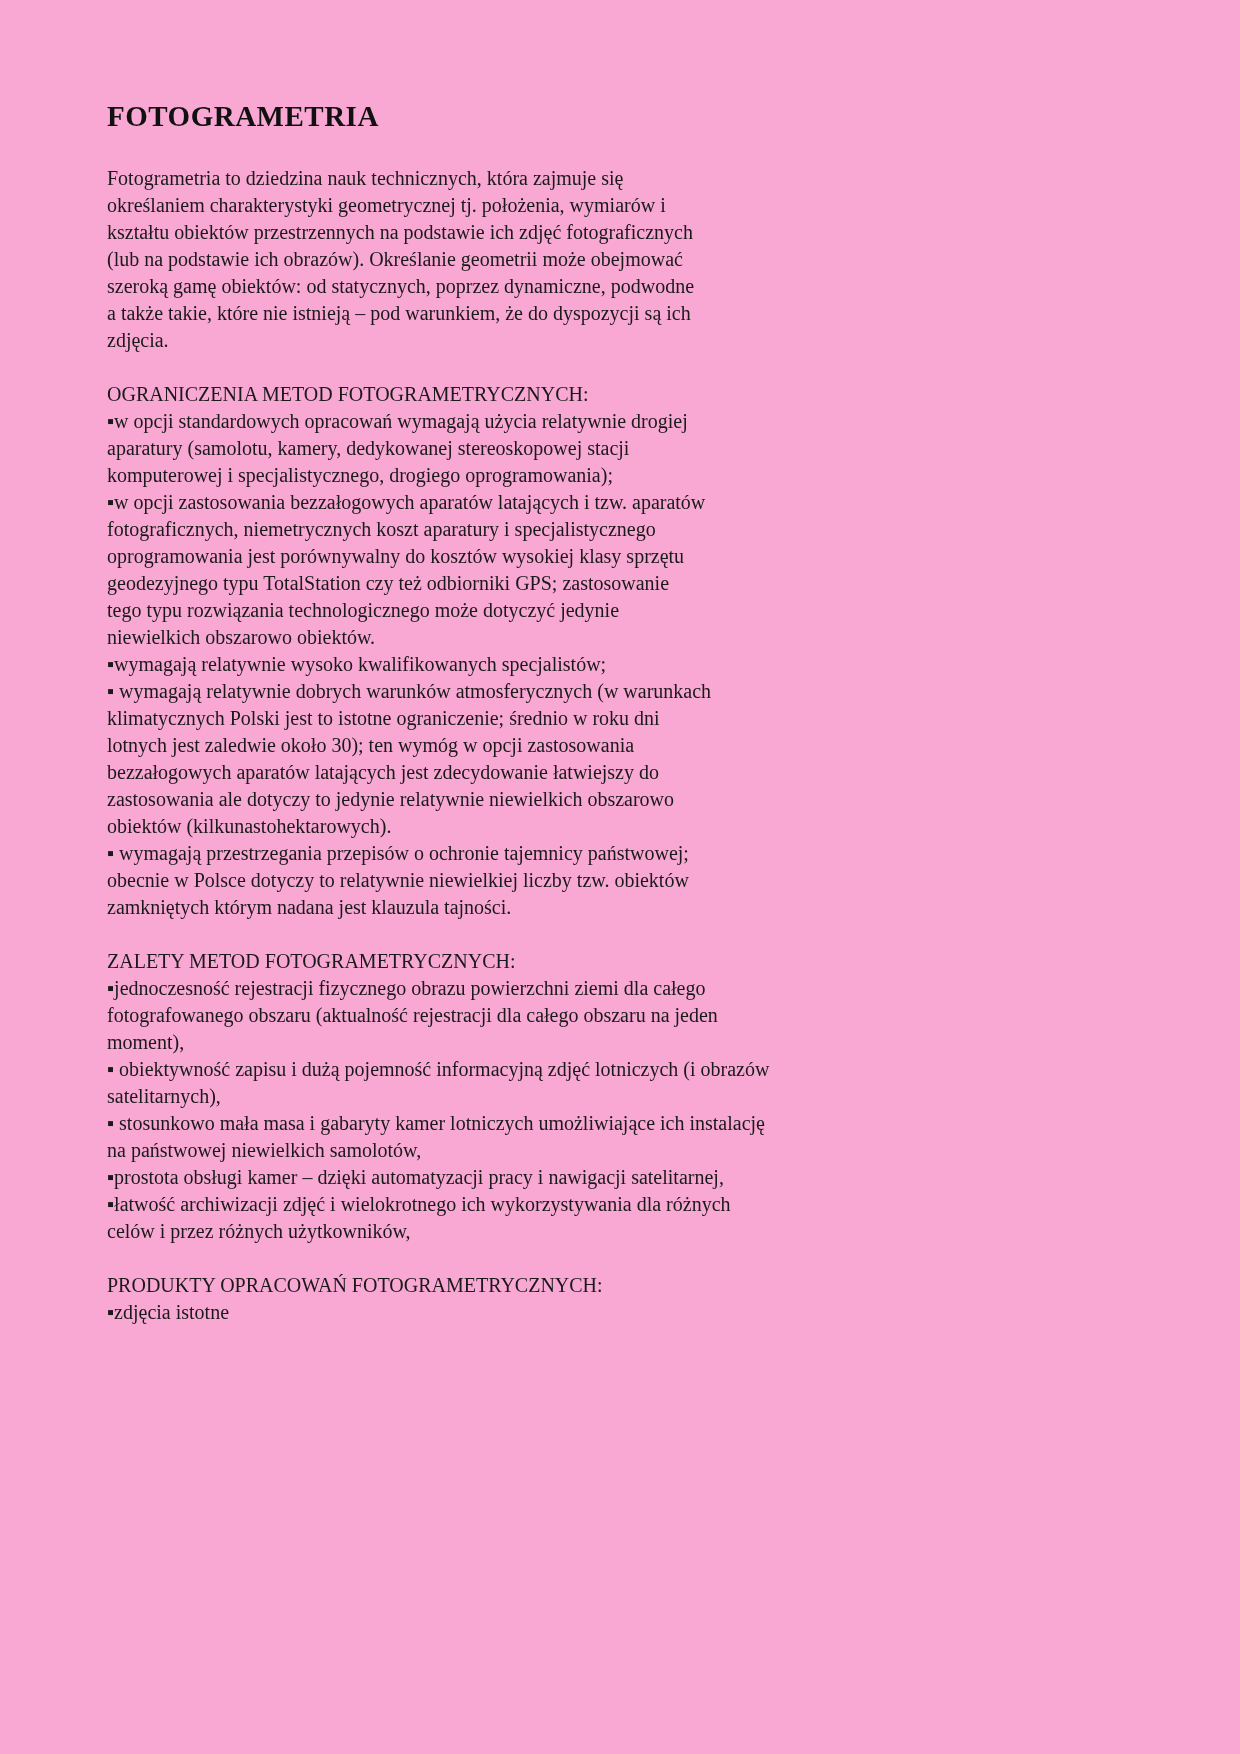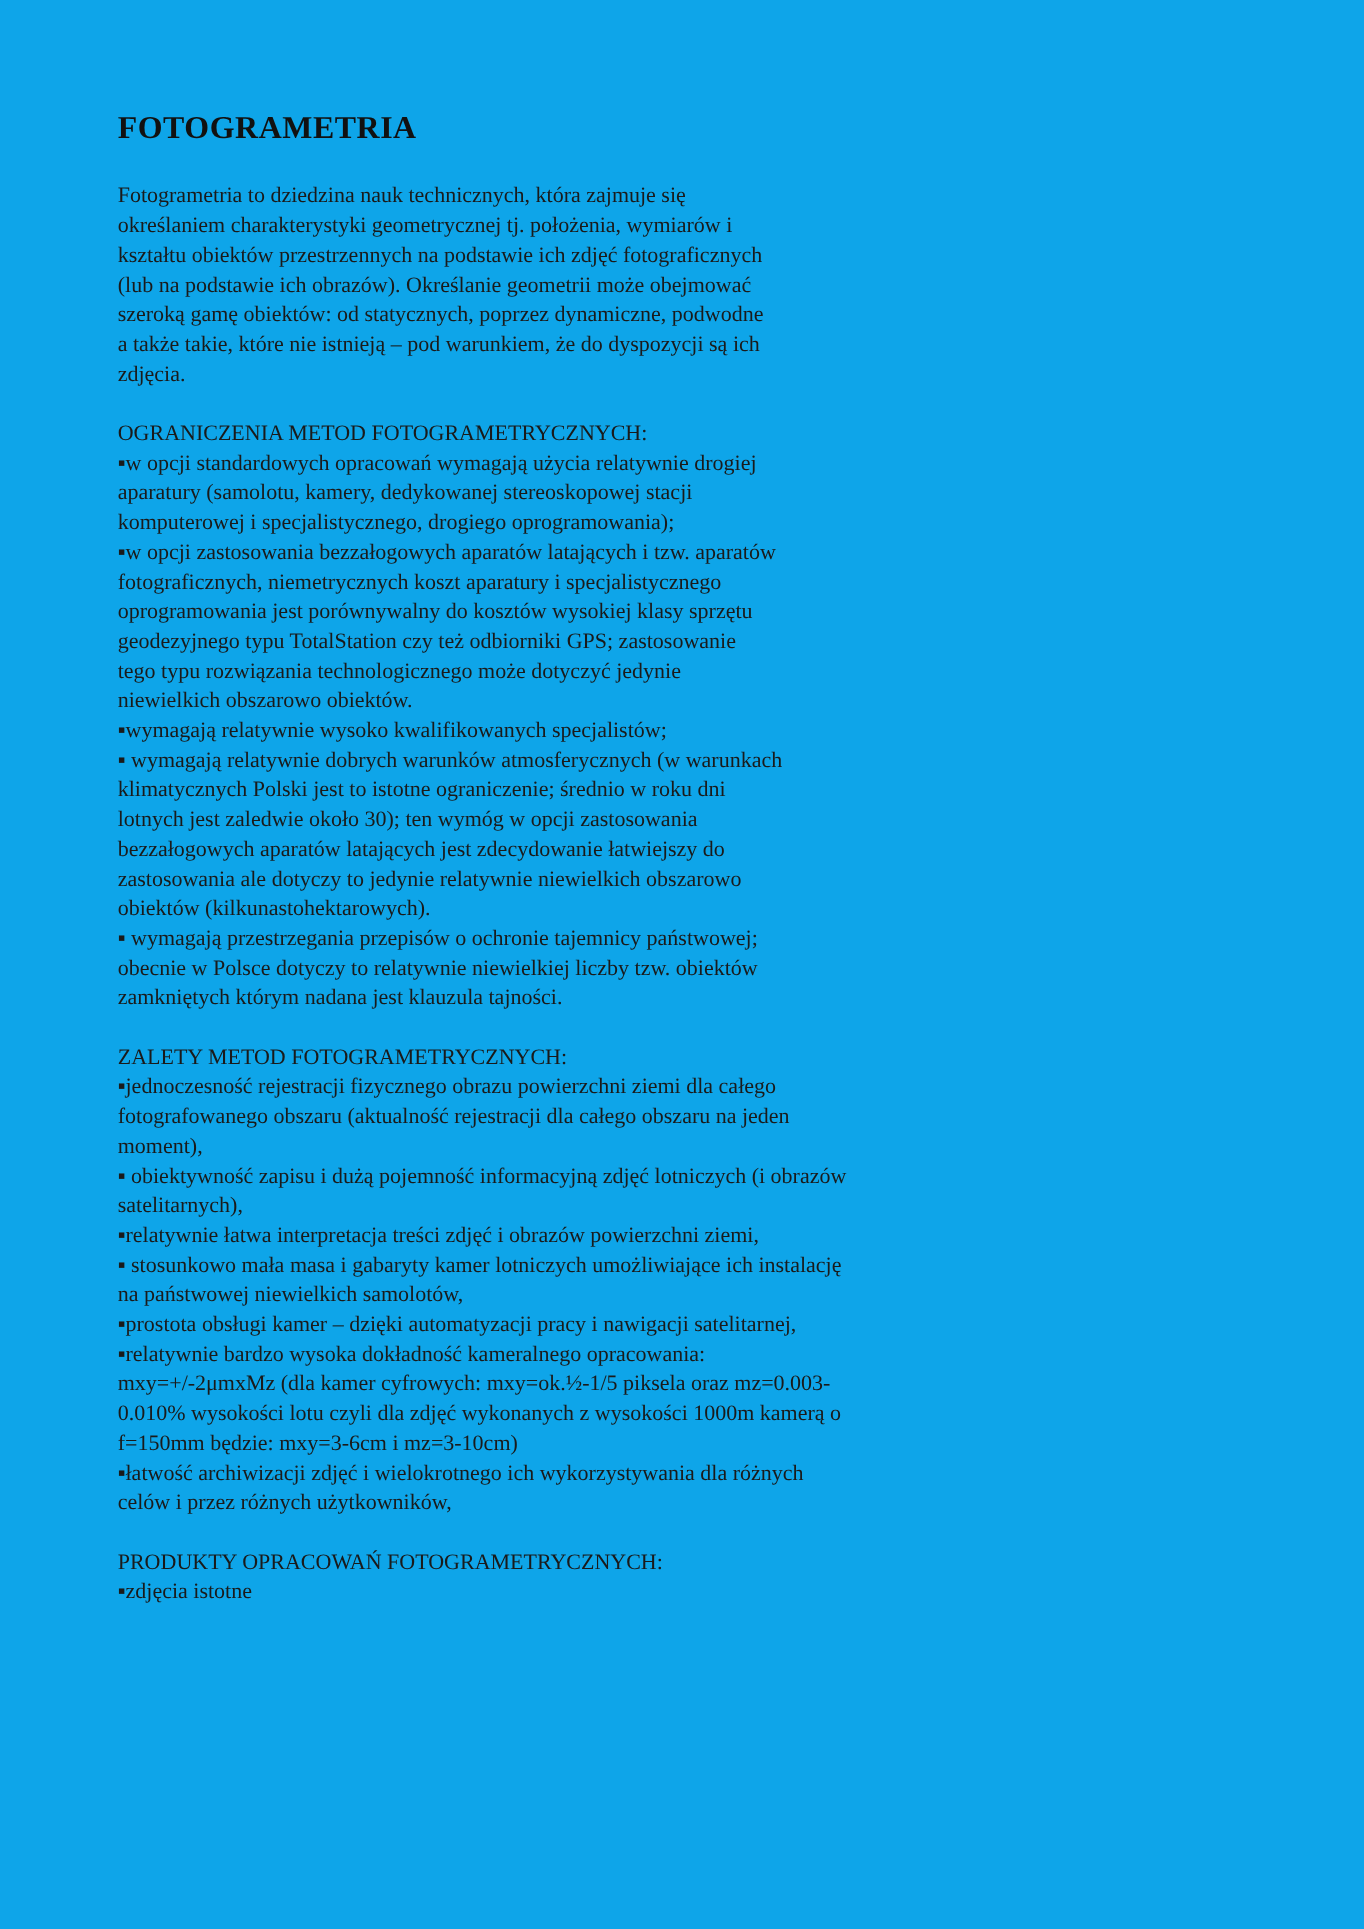--- a/index.html
+++ b/index.html
@@ -12,21 +12,21 @@
     height: 1754px;
     font-family: "Liberation Serif", "DejaVu Serif", serif;
     color: #1a1a1a;
     overflow: hidden;
   }
   .page {
     box-sizing: border-box;
     width: 1240px;
     height: 1754px;
     padding: 100px 100px 0 107px;
-    background: #0ea5e9;
+    background: #f9a8d4;
   }
   .doc-title {
     font-size: 29px;
     font-weight: bold;
     letter-spacing: 0.5px;
     margin: 0 0 32px 0;
     color: #111111;
   }
   .para {
     font-size: 20px;
@@ -88,28 +88,23 @@
 zamkniętych którym nadana jest klauzula tajności.</p>
   </div>
 
   <div class="section">
     <p class="section-heading">ZALETY METOD FOTOGRAMETRYCZNYCH:</p>
     <p class="para">▪jednoczesność rejestracji fizycznego obrazu powierzchni ziemi dla całego
 fotografowanego obszaru (aktualność rejestracji dla całego obszaru na jeden
 moment),</p>
     <p class="para">▪ obiektywność zapisu i dużą pojemność informacyjną zdjęć lotniczych (i obrazów
 satelitarnych),</p>
-    <p class="para">▪relatywnie łatwa interpretacja treści zdjęć i obrazów powierzchni ziemi,</p>
     <p class="para">▪ stosunkowo mała masa i gabaryty kamer lotniczych umożliwiające ich instalację
 na państwowej niewielkich samolotów,</p>
     <p class="para">▪prostota obsługi kamer – dzięki automatyzacji pracy i nawigacji satelitarnej,</p>
-    <p class="para">▪relatywnie bardzo wysoka dokładność kameralnego opracowania:
-mxy=+/-2μmxMz (dla kamer cyfrowych: mxy=ok.½-1/5 piksela oraz mz=0.003-
-0.010% wysokości lotu czyli dla zdjęć wykonanych z wysokości 1000m kamerą o
-f=150mm będzie: mxy=3-6cm i mz=3-10cm)</p>
     <p class="para">▪łatwość archiwizacji zdjęć i wielokrotnego ich wykorzystywania dla różnych
 celów i przez różnych użytkowników,</p>
   </div>
 
   <div class="section">
     <p class="section-heading">PRODUKTY OPRACOWAŃ FOTOGRAMETRYCZNYCH:</p>
     <p class="para">▪zdjęcia istotne</p>
   </div>
 
 </div>

